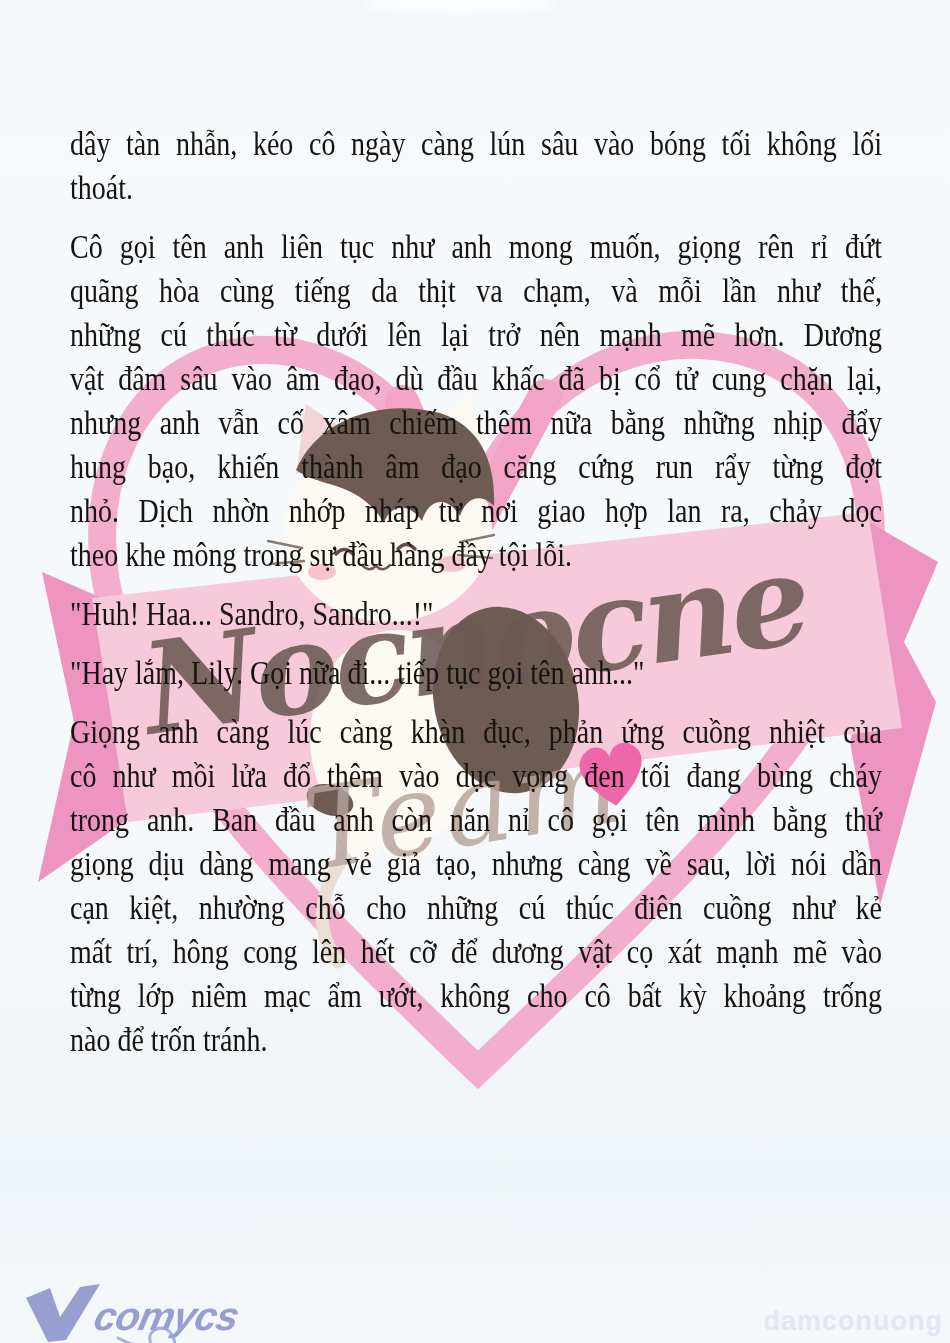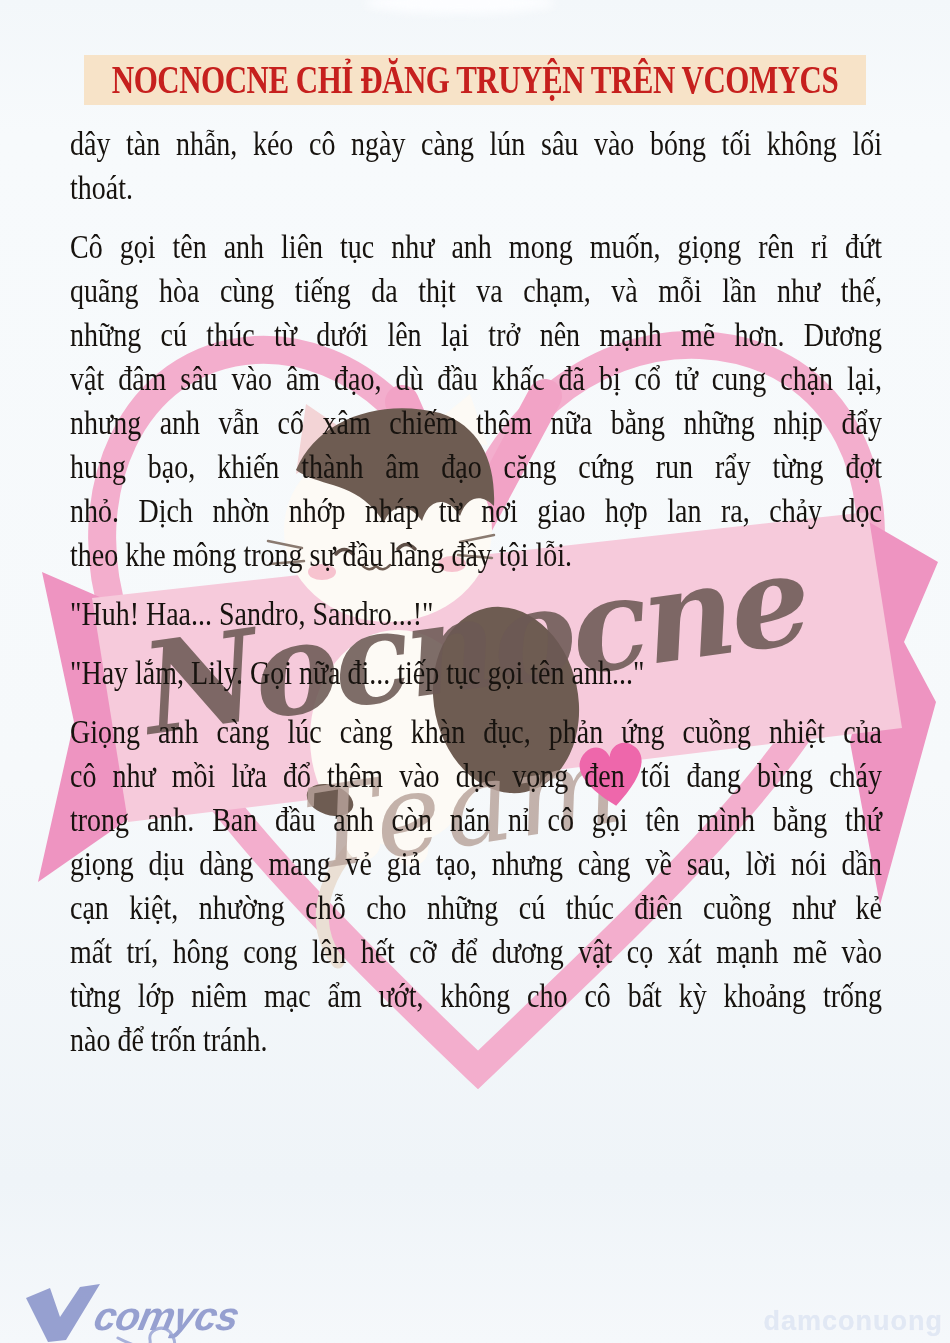--- a/index.html
+++ b/index.html
@@ -73,23 +73,20 @@
       <path d="M460 542 L 494 535 M 458 555 L 492 558" stroke="#8a7a70" stroke-width="2.5" stroke-linecap="round"></path>
       <ellipse cx="322" cy="572" rx="14" ry="8" fill="#f7c3cf"></ellipse>
       <ellipse cx="452" cy="564" rx="14" ry="8" fill="#f7c3cf"></ellipse>
     </g>
 
     <text x="475" y="688" text-anchor="middle" font-family="DejaVu Serif, Liberation Serif, serif" font-size="126" font-weight="bold" font-style="italic" letter-spacing="-4" fill="#6c5954" fill-opacity="0.88" transform="rotate(-8 475 645)">Nocnocne</text>
     <text x="465" y="845" text-anchor="middle" font-family="DejaVu Serif, Liberation Serif, serif" font-size="112" font-style="italic" letter-spacing="4" fill="#b7a29a" fill-opacity="0.82" transform="rotate(-9 465 810)">Team</text>
     <path d="M612 806 c -28 -24 -38 -46 -21 -58 c 11 -7 21 0 23 9 c 2 -9 13 -16 23 -9 c 17 12 7 34 -25 58 z" fill="#ee67ab" transform="rotate(-10 612 782)"></path>
   </svg>
 
-  <div class="banner">
-    <span class="banner-text">NOCNOCNE CHỈ ĐĂNG TRUYỆN TRÊN VCOMYCS</span>
-  </div>
 
   <div class="textcol">
       <div class="para">
         <div class="line j">dây tàn nhẫn, kéo cô ngày càng lún sâu vào bóng tối không lối</div>
         <div class="line l">thoát.</div>
       </div>
       <div class="para">
         <div class="line j">Cô gọi tên anh liên tục như anh mong muốn, giọng rên rỉ đứt</div>
         <div class="line j">quãng hòa cùng tiếng da thịt va chạm, và mỗi lần như thế,</div>
         <div class="line j">những cú thúc từ dưới lên lại trở nên mạnh mẽ hơn. Dương</div>

